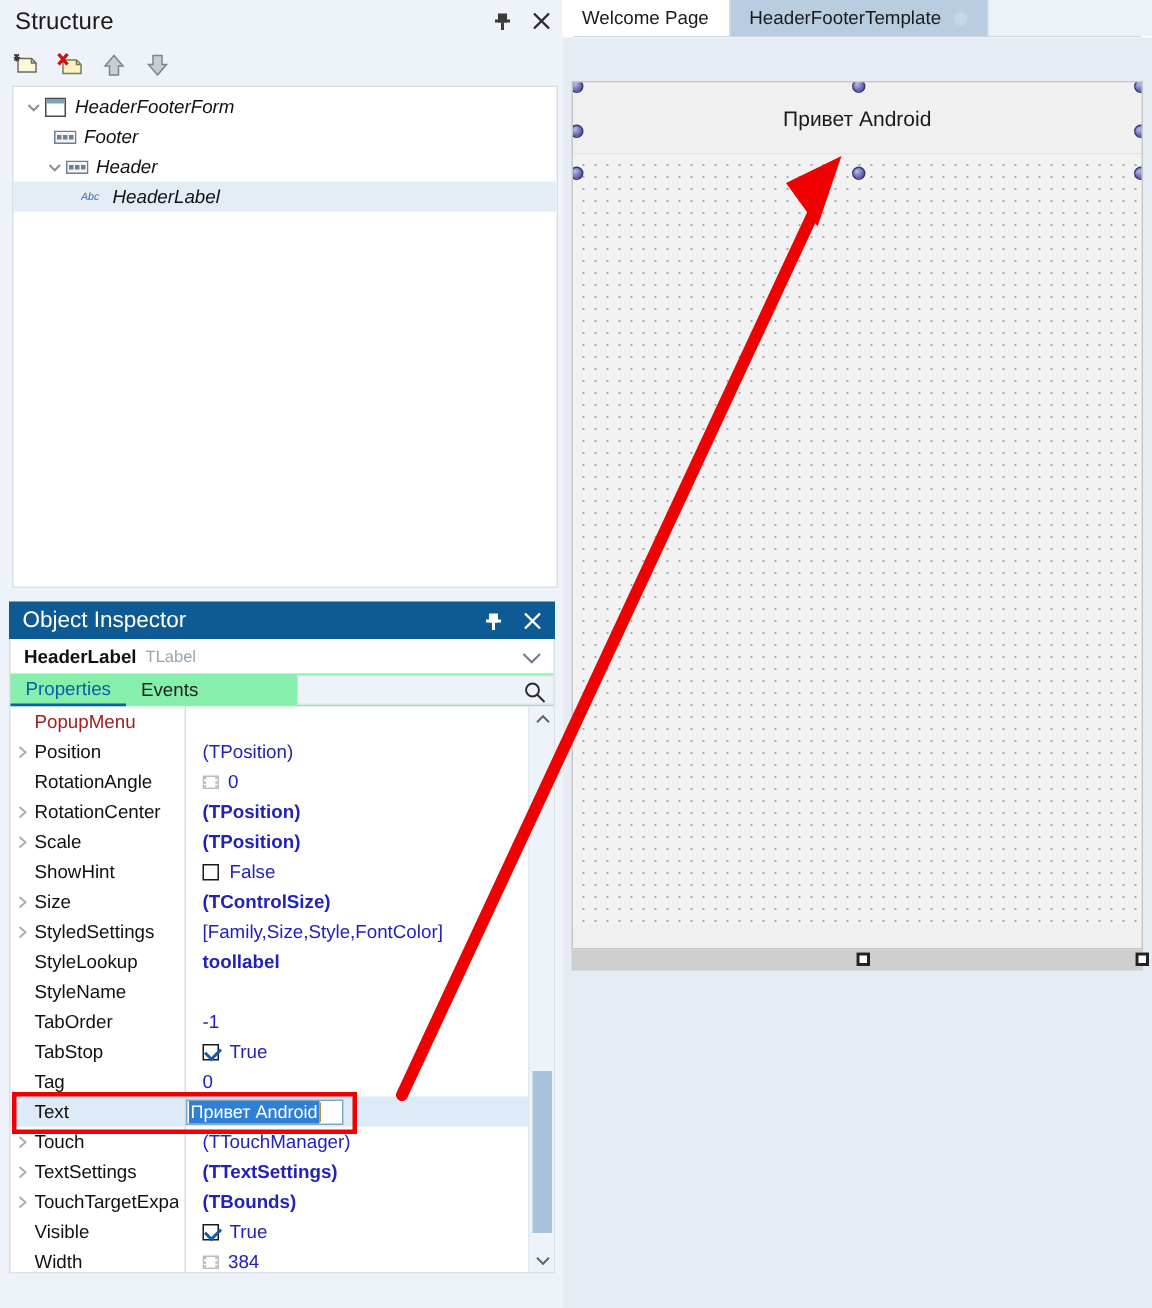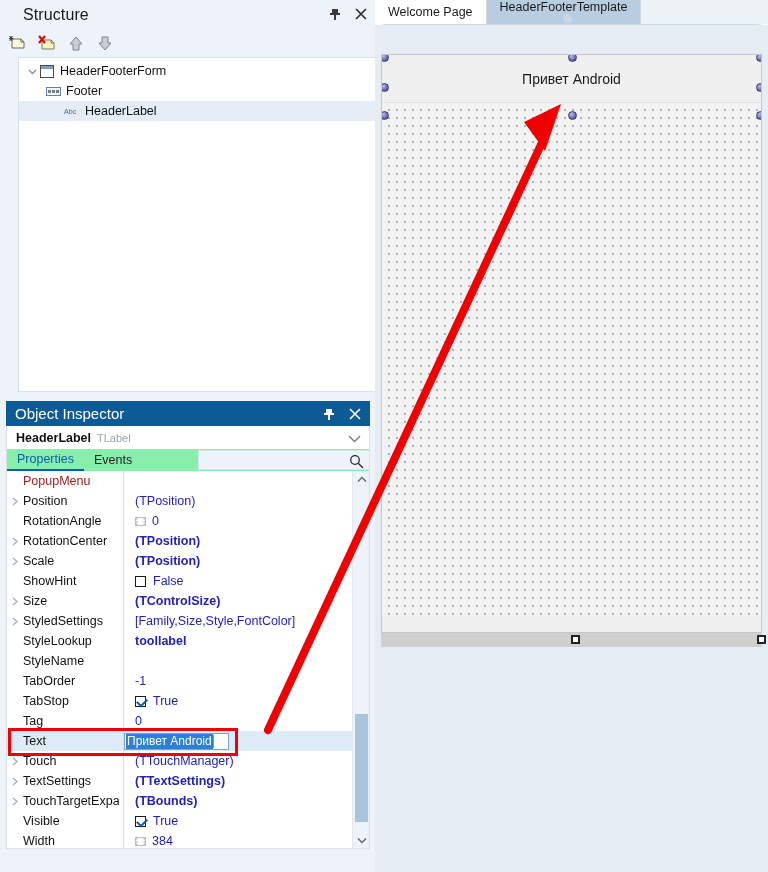--- a/index.html
+++ b/index.html
@@ -22,36 +22,37 @@
   
   #structure-panel {
     position: absolute; left: 0; top: 0; width: 375px; height: 398px;
     background: #eef3f9;
   }
   .panel-title-light {
     position: relative; height: 30px; background: #eef3f9;
     display: flex; align-items: center;
   }
   .panel-title-light .ptitle {
-    font-size: 16px; color: #1a1a1a; padding-left: 23px; letter-spacing: .1px;
+    font-size: 16px; color: #1a1a1a; padding-left: 10px; letter-spacing: .1px;
   }
   .title-btns { position: absolute; right: 6px; top: 6px; display: flex; gap: 10px; align-items: center; }
   .tbtn { width: 16px; height: 16px; display: flex; align-items: center; justify-content: center; cursor: default; }
   .tbtn svg { display: block; }
 
   #structure-toolbar {
     position: absolute; left: 0; top: 30px; width: 375px; height: 26px;
     background: #eef3f9; display: flex; align-items: center; padding-left: 7px; gap: 7px;
   }
   .tool-ico { width: 22px; height: 20px; display: flex; align-items: center; justify-content: center; }
 
   #structure-tree {
-    position: absolute; left: 18px; top: 57px; width: 364px; height: 335px;
+    position: absolute; left: 8px; top: 57px; width: 364px; height: 335px;
     background: #ffffff; border: 1px solid #d9e0e8;
     padding-top: 3px;
+    font-style: italic;
   }
   .tree-row {
     height: 20px; display: flex; align-items: center; font-size: 12.5px; color: #111;
     padding-right: 4px;
   }
   .tree-row.sel { background: #e4ecf5; }
   .tw { width: 14px; height: 14px; display: flex; align-items: center; justify-content: center; flex: 0 0 auto; }
   .tree-ico { width: 16px; height: 14px; margin-right: 5px; flex: 0 0 auto; display: flex; align-items: center; justify-content: center; }
 
   
@@ -144,21 +145,21 @@
     position: absolute; left: 0; top: 0; width: 393px; height: 25px;
     background: #ffffff; display: flex; align-items: flex-start;
     border-bottom: 1px solid #cfd8e0;
     border-radius: 11px;
   }
   .etab {
     height: 24px; display: flex; align-items: center; padding: 0 13px;
     font-size: 12.5px; color: #1a1a1a; background: #ffffff;
     border-right: 1px solid #cfd8e0;
   }
-  .etab.active { background: #b8cde0; flex-direction: column; }
+  .etab.active { background: #b8cde0; }
   .etab .tabclose { margin-left: 9px; width: 9px; height: 9px; border-radius: 50%; background: #c6d6e5; }
   #tabstrip-rest { flex: 1 1 auto; height: 24px; background: #edf2f7; }
 
   #designer-wrap {
     position: absolute; left: 0; top: 25px; width: 393px; height: 847px;
     background: #e5ecf3;
   }
   #form-canvas {
     position: absolute; left: 6px; top: 29px; width: 381px; height: 579px;
     background: #efefef; border: 1px solid #c6c6c6;
@@ -271,20 +272,36 @@
             <svg width="15" height="9" viewBox="0 0 15 9">
                 <rect x="0.5" y="0.5" width="14" height="8" fill="#f4f4f4" stroke="#6b7e93"></rect>
                 <rect x="2" y="3" width="3" height="3" fill="#6b7e93"></rect>
                 <rect x="6" y="3" width="3" height="3" fill="#6b7e93"></rect>
                 <rect x="10" y="3" width="3" height="3" fill="#6b7e93"></rect>
               </svg>
           </span>
           <span>Footer</span>
         </div>
 
+        <div class="tree-row" style="padding-left:20px">
+          <span class="tw">
+            <svg width="9" height="9" viewBox="0 0 9 9">
+                <path d="M1 3 L4.5 6.5 L8 3" fill="none" stroke="#8a8f96" stroke-width="1.3"></path>
+              </svg>
+          </span>
+          <span class="tree-ico">
+            <svg width="15" height="9" viewBox="0 0 15 9">
+                <rect x="0.5" y="0.5" width="14" height="8" fill="#f4f4f4" stroke="#6b7e93"></rect>
+                <rect x="2" y="3" width="3" height="3" fill="#6b7e93"></rect>
+                <rect x="6" y="3" width="3" height="3" fill="#6b7e93"></rect>
+                <rect x="10" y="3" width="3" height="3" fill="#6b7e93"></rect>
+              </svg>
+          </span>
+          <span>Header</span>
+        </div>
 
         <div class="tree-row sel" style="padding-left:45px">
           <span class="tree-ico">
             <svg width="18" height="10" viewBox="0 0 18 10">
                 <text x="0" y="8" font-family="Liberation Sans, sans-serif" font-size="8" fill="#3a6ea5">Abc</text>
               </svg>
           </span>
           <span>HeaderLabel</span>
         </div>
       </div>

